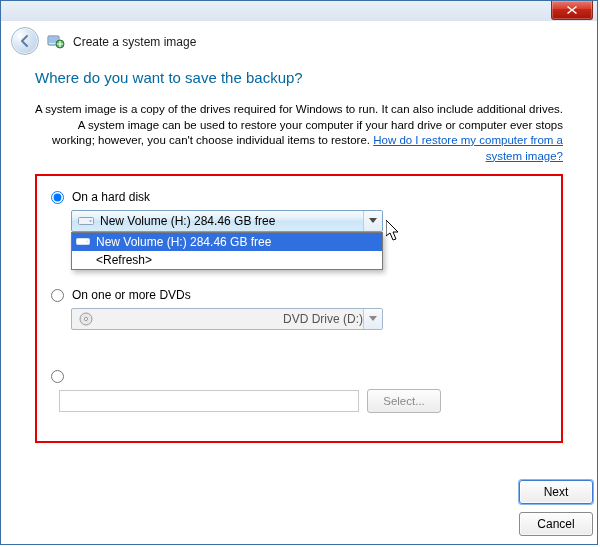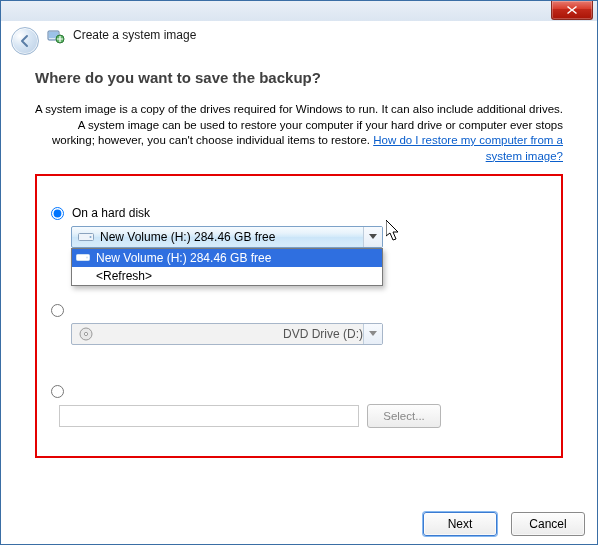--- a/index.html
+++ b/index.html
@@ -42,20 +42,21 @@
     display: flex;
     align-items: center;
     justify-content: center;
     box-shadow: inset 0 0 0 1px rgba(255,255,255,0.25);
   }
   .close-btn svg { display: block; }
 
   
   .header-row {
     display: flex;
+    align-items: center;
     gap: 8px;
     padding: 6px 12px 14px 10px;
   }
   .back-btn {
     width: 26px;
     height: 26px;
     border-radius: 50%;
     background: radial-gradient(circle at 30% 30%, #fff, #d8e6f4 40%, #b8cde4 100%);
     border: 1px solid #9fb8d3;
     display: flex;
@@ -74,23 +75,23 @@
     font-size: 12px;
     color: #1a1a1a;
     padding-top: 1px;
   }
 
   
   .content {
     padding: 0 34px 0 34px;
   }
   .heading {
-    color: #404040;
+    color: #0369a1;
     font-size: 15px;
-    font-weight: 700;
+    font-weight: 400;
     margin-bottom: 16px;
   }
   .desc {
     font-size: 11.5px;
     color: #000;
     line-height: 1.35;
     margin-bottom: 6px;
     text-align: right;
   }
   a.helplink {
@@ -105,21 +106,20 @@
     padding: 14px 14px 28px 14px;
     position: relative;
   }
 
   
   .opt-row {
     display: flex;
     align-items: center;
     gap: 6px;
     margin-bottom: 6px;
-    margin-top: 16px;
   }
   .opt-row input[type=radio] {
     margin: 0 2px 0 0;
     width: 13px;
     height: 13px;
   }
   .opt-label {
     font-size: 12px;
     color: #000;
   }
@@ -238,23 +238,24 @@
     color: #888;
     display: flex;
     align-items: center;
     justify-content: center;
   }
 
   
   .footer {
     position: absolute;
     bottom: 8px;
-    right: 12px;
-    display: flex;
-    gap: 14px;
+    right: 4px;
+    display: flex;
+    gap: 8px;
+    flex-direction: column;
   }
   .btn {
     min-width: 72px;
     height: 22px;
     border: 1px solid #8a8a8a;
     background: linear-gradient(to bottom, #fdfdfd 0%, #ececec 100%);
     border-radius: 3px;
     font-size: 12px;
     display: flex;
     align-items: center;
@@ -346,20 +347,21 @@
           </div>
           <div class="dd-item refresh">
             <span>&lt;Refresh&gt;</span>
           </div>
         </div>
       </div>
 
       <div class="opt-group" style="margin-top:56px;">
         <div class="opt-row">
           <input type="radio" name="dest" style="">
+          <span class="opt-label">On one or more DVDs</span>
         </div>
         <div class="combo disabled">
           <span class="c-icon">
             <svg width="14" height="14" viewBox="0 0 14 14">
               <circle cx="7" cy="7" r="6" fill="#e8e8e8" stroke="#9a9a9a"></circle>
               <circle cx="7" cy="7" r="1.6" fill="#fff" stroke="#9a9a9a"></circle>
             </svg>
           </span>
           <span class="c-text">DVD Drive (D:)</span>
           <span class="c-drop">

